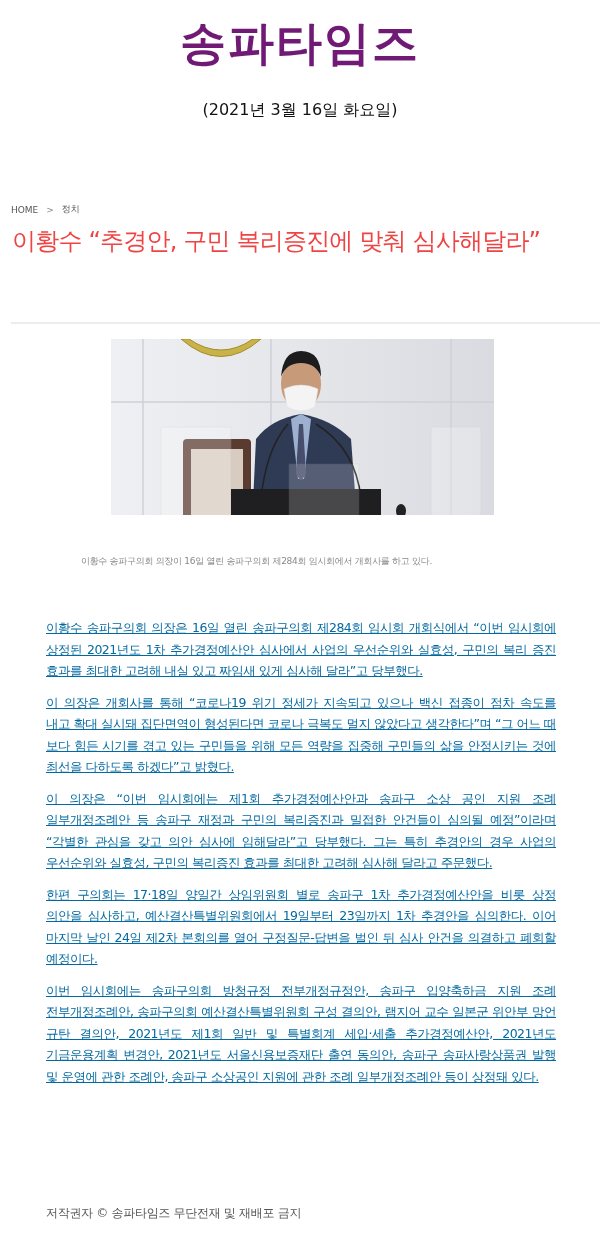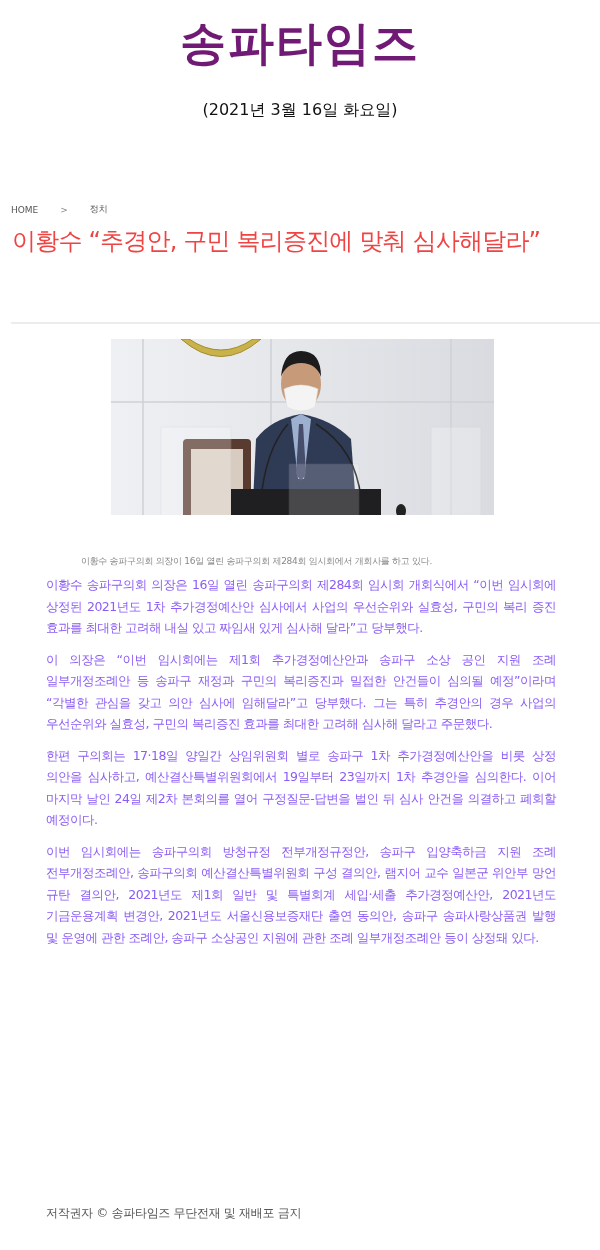--- a/index.html
+++ b/index.html
@@ -3,33 +3,33 @@
 <meta charset="utf-8">
 <style>
   * { box-sizing: border-box; margin: 0; padding: 0; }
   html, body { width: 600px; height: 1250px; background: #ffffff; overflow: hidden; }
   body { font-family: "DejaVu Sans", "Liberation Sans", sans-serif; color: #222; position: relative; }
 
   .masthead { position: absolute; top: 12px; left: 0; width: 600px; text-align: center; }
   .masthead .logo { font-size: 46px; font-weight: bold; color: #701a75; letter-spacing: 2px; line-height: 62px; }
   .masthead .date { margin-top: 24px; font-size: 16px; color: #111; line-height: 24px; }
 
-  .breadcrumb { position: absolute; top: 203px; left: 11px; font-size: 9px; color: #555; display: flex; align-items: center; gap: 22px; }
+  .breadcrumb { position: absolute; top: 203px; left: 11px; font-size: 9px; color: #555; display: flex; align-items: center; gap: 8px; }
   .breadcrumb .sep { color: #888; font-size: 9px; }
 
   .headline { position: absolute; top: 224px; left: 12px; right: 10px; font-size: 24px; font-weight: normal; color: #ef4444; line-height: 34px; letter-spacing: -0.8px; }
 
   .divider { position: absolute; top: 322px; left: 11px; right: 0; height: 2px; background: #ececec; }
 
   .photo { position: absolute; top: 339px; left: 111px; width: 383px; height: 176px; overflow: hidden; background: #e6e7ea; }
   .photo svg { display: block; }
 
   .caption { position: absolute; top: 554px; left: 0; width: 513px; text-align: center; font-size: 9px; color: #888; line-height: 14px; letter-spacing: -0.3px; }
 
-  .body { position: absolute; top: 574px; left: 46px; width: 510px; font-size: 12.5px; color: #8b5cf6; line-height: 21.5px; letter-spacing: -0.5px; }
+  .body { position: absolute; top: 617px; left: 46px; width: 510px; font-size: 12.5px; color: #0369a1; line-height: 21.5px; letter-spacing: -0.5px; text-decoration: underline; }
   .body p { margin-bottom: 10px; text-align: justify; word-break: keep-all; }
 
   .copyright { position: absolute; top: 1205px; left: 46px; font-size: 12px; color: #555; letter-spacing: -0.3px; }
 </style>
 </head>
 <body>
 
 <header class="masthead">
   <div class="logo">송파타임즈</div>
   <div class="date">(2021년 3월 16일 화요일)</div>
@@ -89,18 +89,19 @@
     <ellipse cx="290" cy="172" rx="5" ry="7" fill="#222"></ellipse>
     <line x1="292" y1="178" x2="305" y2="206" stroke="#7aa2d0" stroke-width="2"></line>
     <rect x="258" y="190" width="20" height="16" fill="#b78f5a" opacity="0.8"></rect>
   </svg>
 </figure>
 
 <figcaption class="caption">이황수 송파구의회 의장이 16일 열린 송파구의회 제284회 임시회에서 개회사를 하고 있다.</figcaption>
 
 <article class="body">
   <p>이황수 송파구의회 의장은 16일 열린 송파구의회 제284회 임시회 개회식에서 “이번 임시회에 상정된 2021년도 1차 추가경정예산안 심사에서 사업의 우선순위와 실효성, 구민의 복리 증진 효과를 최대한 고려해 내실 있고 짜임새 있게 심사해 달라”고 당부했다.</p>
+  <p>이 의장은 개회사를 통해 “코로나19 위기 정세가 지속되고 있으나 백신 접종이 점차 속도를 내고  확대 실시돼 집단면역이 형성된다면  코로나 극복도 멀지 않았다고 생각한다”며 “그 어느 때 보다 힘든 시기를 겪고 있는 구민들을 위해 모든 역량을 집중해 구민들의 삶을 안정시키는 것에 최선을 다하도록 하겠다”고 밝혔다.</p>
   <p>이 의장은 “이번 임시회에는 제1회 추가경정예산안과 송파구 소상 공인 지원 조례 일부개정조례안 등 송파구 재정과 구민의 복리증진과 밀접한 안건들이 심의될 예정”이라며 “각별한 관심을 갖고 의안 심사에 임해달라”고 당부했다. 그는 특히 추경안의 경우 사업의 우선순위와 실효성, 구민의 복리증진 효과를 최대한 고려해 심사해 달라고 주문했다.</p>
   <p>한편 구의회는 17·18일 양일간 상임위원회 별로 송파구 1차 추가경정예산안을 비롯 상정 의안을 심사하고, 예산결산특별위원회에서 19일부터 23일까지 1차 추경안을 심의한다. 이어 마지막 날인 24일 제2차 본회의를 열어 구정질문-답변을 벌인 뒤 심사 안건을 의결하고 폐회할 예정이다.</p>
   <p>이번 임시회에는 송파구의회 방청규정 전부개정규정안, 송파구 입양축하금 지원 조례 전부개정조례안, 송파구의회 예산결산특별위원회 구성 결의안, 램지어 교수 일본군 위안부 망언 규탄 결의안, 2021년도 제1회 일반 및 특별회계 세입·세출 추가경정예산안, 2021년도 기금운용계획 변경안, 2021년도 서울신용보증재단 출연 동의안, 송파구 송파사랑상품권 발행 및 운영에 관한 조례안, 송파구 소상공인 지원에 관한 조례 일부개정조례안 등이 상정돼 있다.</p>
 </article>
 
 <footer class="copyright">저작권자 © 송파타임즈 무단전재 및 재배포 금지</footer>
 
 </body></html>

